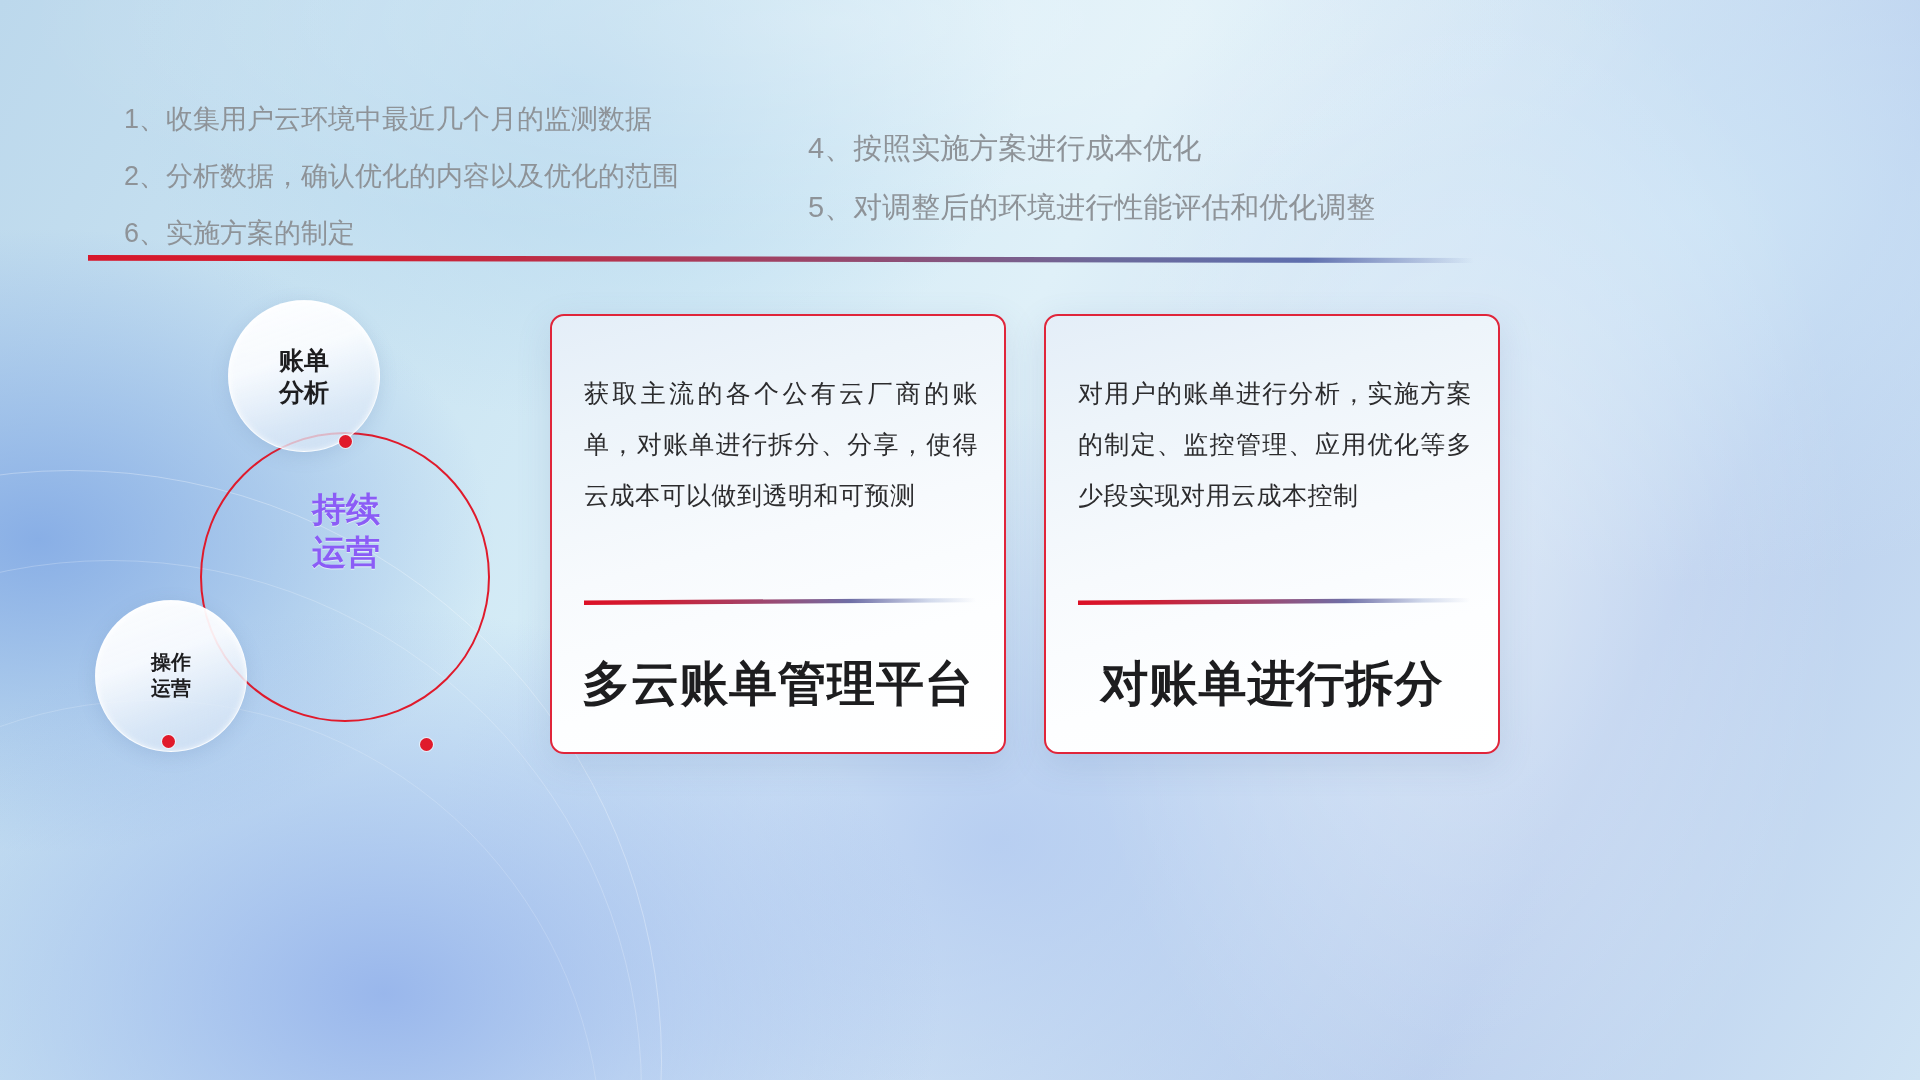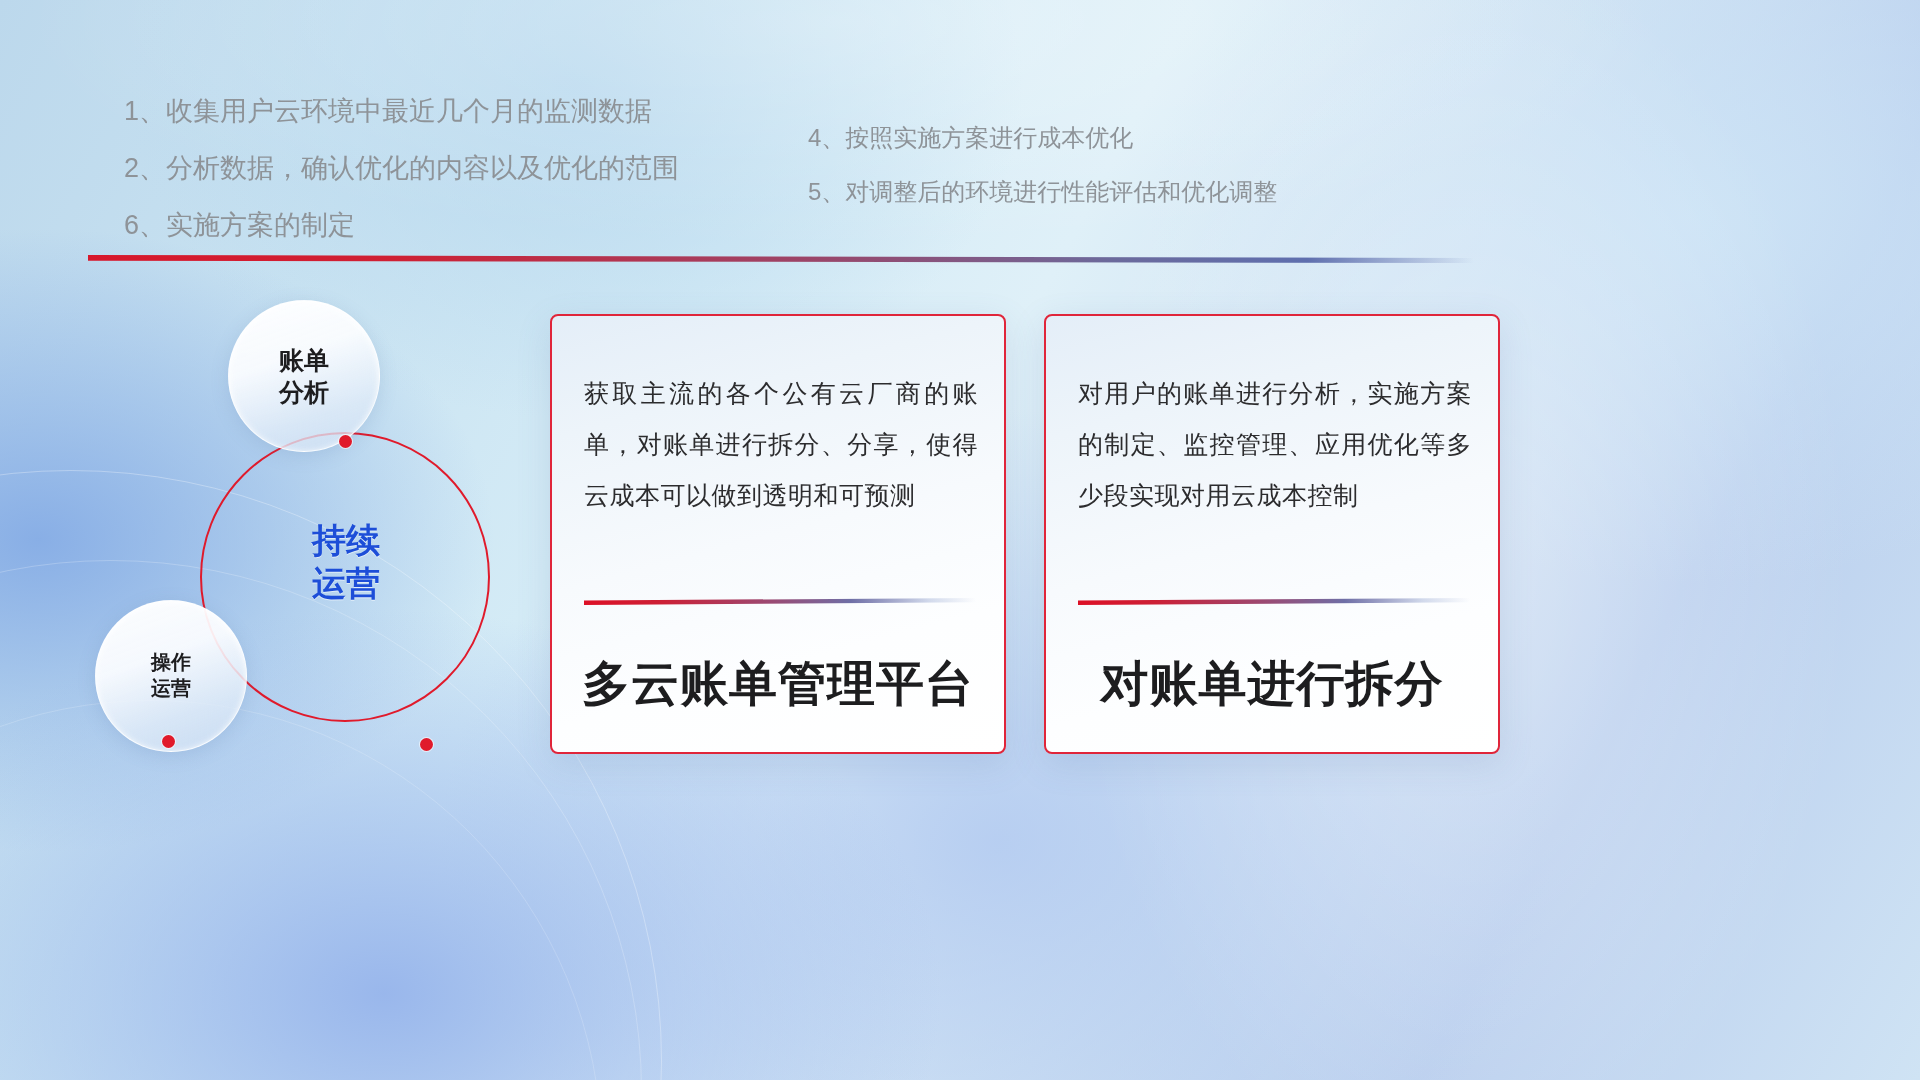--- a/index.html
+++ b/index.html
@@ -27,25 +27,25 @@
       radial-gradient(ellipse 1100px 300px at 44% 2%, rgba(255,255,255,0.30) 0%, rgba(255,255,255,0) 75%);
   }
   
   #bg-streaks{position:absolute;inset:0;overflow:hidden;}
   #bg-streaks i{
     position:absolute;display:block;border-radius:50%;
     border:1px solid rgba(255,255,255,0.30);
   }
 
   
-  .bullets{position:absolute;color:#8e9398;white-space:nowrap;}
+  .bullets{position:absolute;color:#8e9398;white-space:nowrap;margin-top:8px;}
   .bullets div{line-height:1;}
   #bullets-left{left:124px;top:98px;font-size:27px;}
   #bullets-left div{margin-bottom:30px;}
-  #bullets-right{left:808px;top:126px;font-size:24px;}
+  #bullets-right{left:808px;top:126px;font-size:29px;}
   #bullets-right div{margin-bottom:30px;}
 
   
   #rule{
     position:absolute;left:88px;top:255px;width:1386px;height:8px;
     background:linear-gradient(90deg,#d7172b 0%,#cf2033 22%,#9b4568 52%,#6b6a9c 74%,#5f6fae 88%,rgba(95,111,174,0) 100%);
     clip-path:polygon(0 0,100% 38%,100% 100%,0 72%);
   }
 
   
@@ -62,37 +62,37 @@
     background:linear-gradient(160deg,rgba(255,255,255,0.97) 0%,rgba(252,253,255,0.92) 38%,rgba(225,236,248,0.80) 72%,rgba(207,223,243,0.72) 100%);
     box-shadow:0 4px 18px rgba(90,120,170,0.18), inset 0 1px 6px rgba(255,255,255,0.95);
     display:flex;align-items:center;justify-content:center;
     text-align:center;color:#1d1d1f;font-weight:bold;
   }
   #bubble-top{left:142px;top:10px;width:152px;height:152px;font-size:25px;line-height:1.28;justify-content:center;}
   #bubble-bl{left:9px;top:310px;width:152px;height:152px;font-size:20px;line-height:1.28;}
   #bubble-br{left:265px;top:310px;width:152px;height:152px;font-size:24px;line-height:1.28;}
 
   #venn-center{
-    position:absolute;left:165px;top:204px;width:190px;height:110px;
-    display:flex;align-items:flex-end;justify-content:center;
-    color:#1d4ed8;font-size:34px;font-weight:bold;line-height:1.25;text-align:center;
+    position:absolute;left:165px;top:198px;width:190px;height:110px;
+    display:flex;align-items:flex-start;justify-content:center;
+    color:#8b5cf6;font-size:34px;font-weight:bold;line-height:1.25;text-align:center;
     text-shadow:0 1px 0 rgba(255,255,255,0.55);
   }
   .node{
     position:absolute;width:13px;height:13px;border-radius:50%;
     background:#e01a2b;box-shadow:0 0 0 1px rgba(255,255,255,0.6);
   }
   #node-top{left:253px;top:145px;}
   #node-bl{left:76px;top:445px;}
   #node-br{left:334px;top:448px;}
 
   
   .card{
     position:absolute;top:314px;width:456px;height:440px;
-    border:2px solid #e0253a;border-radius:8px;box-sizing:border-box;
+    border:2px solid #e0253a;border-radius:14px;box-sizing:border-box;
     background:linear-gradient(165deg,#e4eef8 0%,#edf4fa 22%,#f7fafd 50%,#fdfeff 74%,#ffffff 100%);
     box-shadow:0 10px 34px rgba(90,120,170,0.16);
     overflow:hidden;
   }
   #card-1{left:550px;}
   #card-2{left:1044px;}
   .card-body{
     position:absolute;left:32px;right:26px;top:52px;
     color:#2c2c2e;font-size:25px;line-height:2.03;letter-spacing:0.5px;
     text-align:justify;text-align-last:left;

